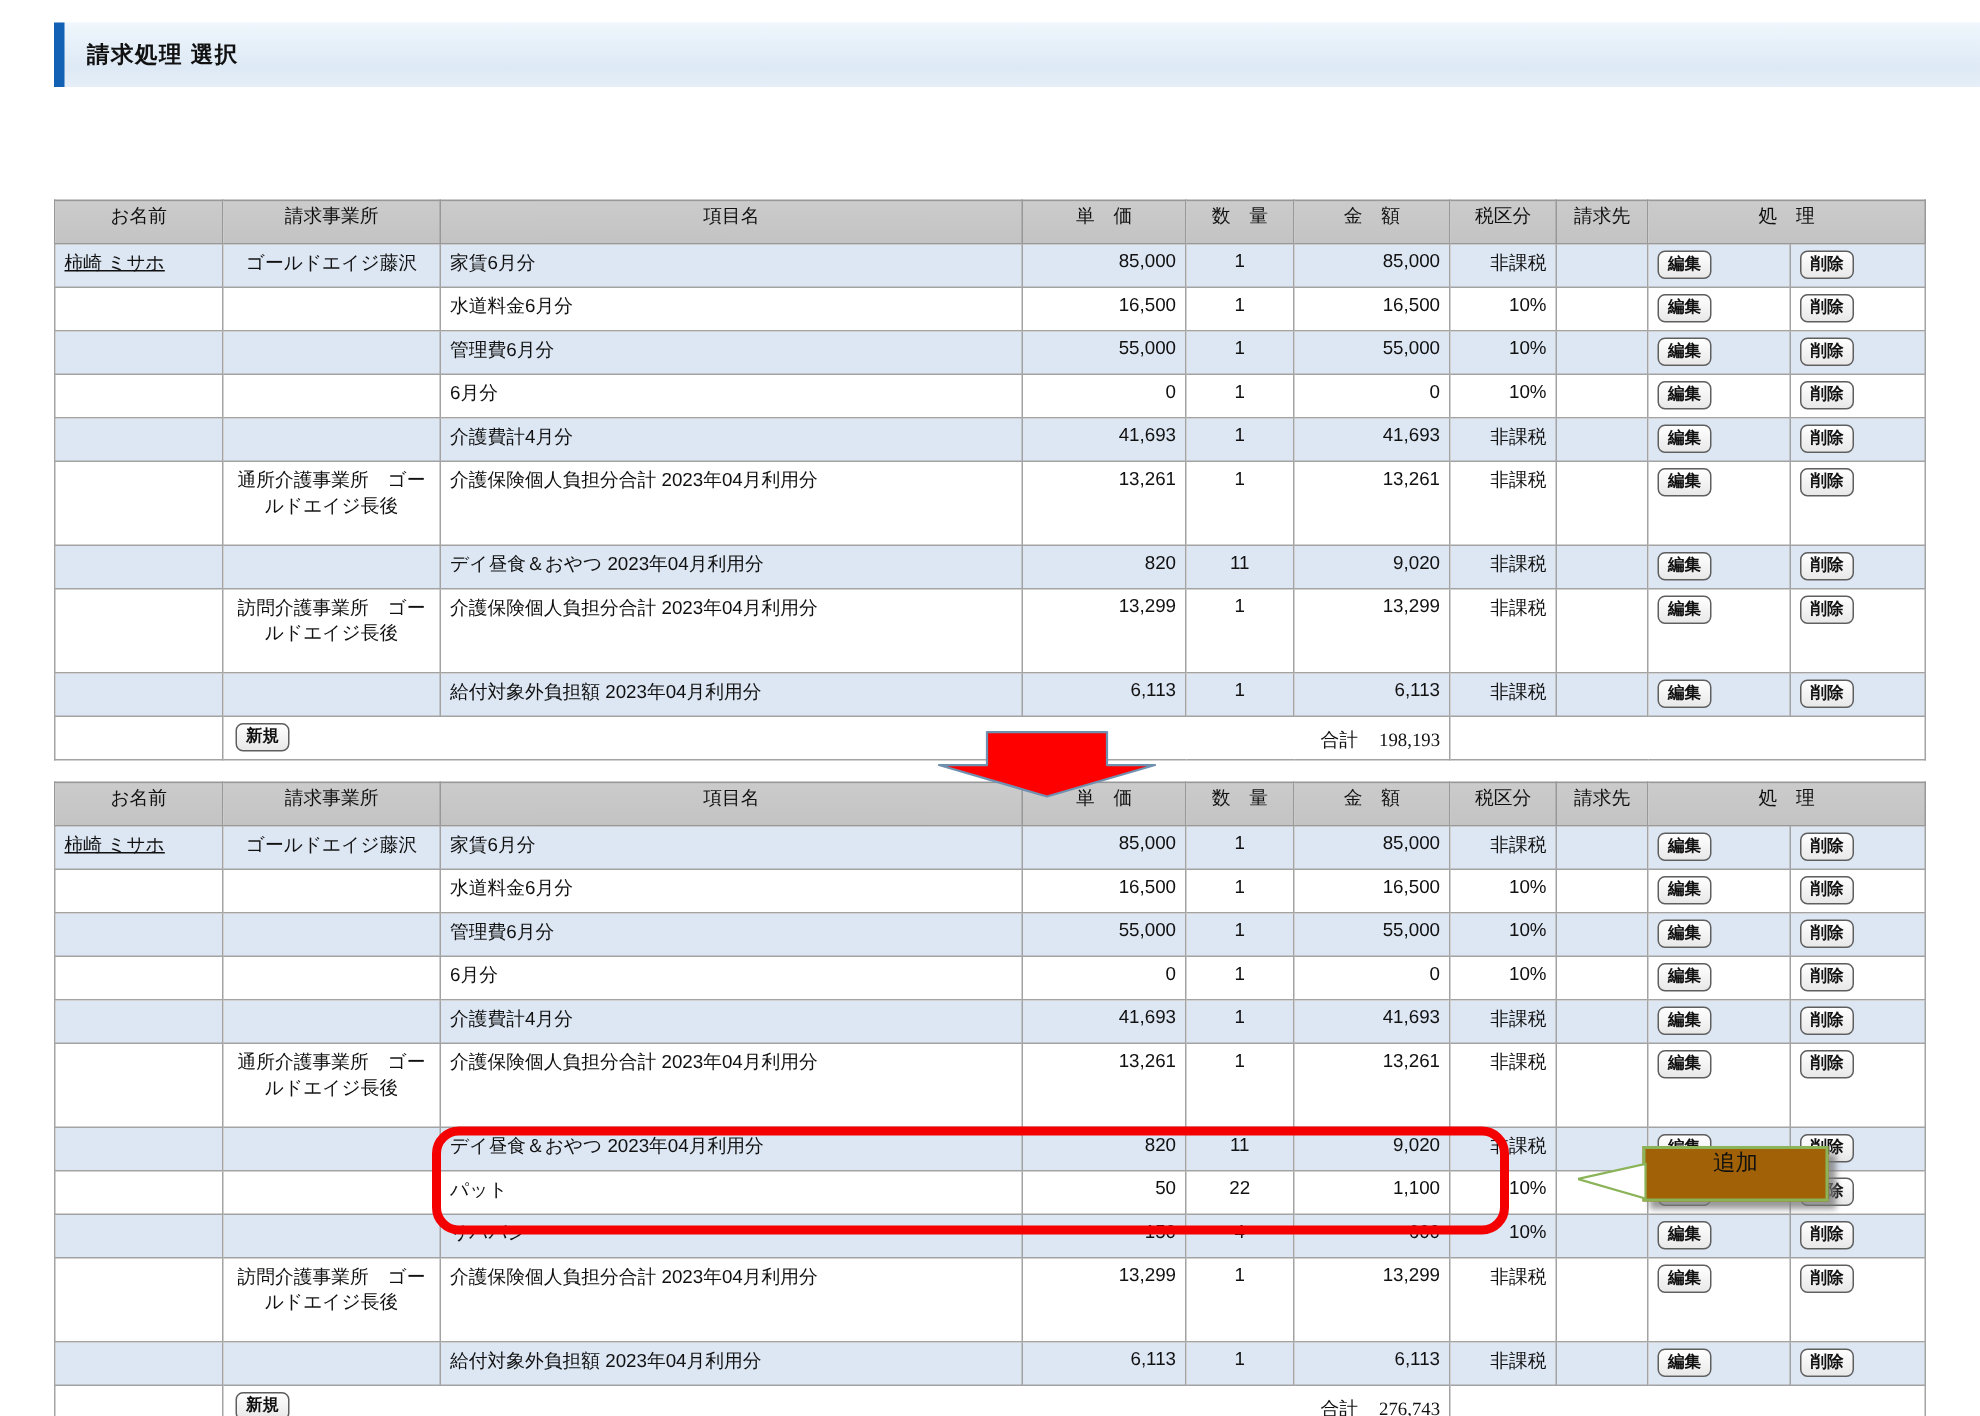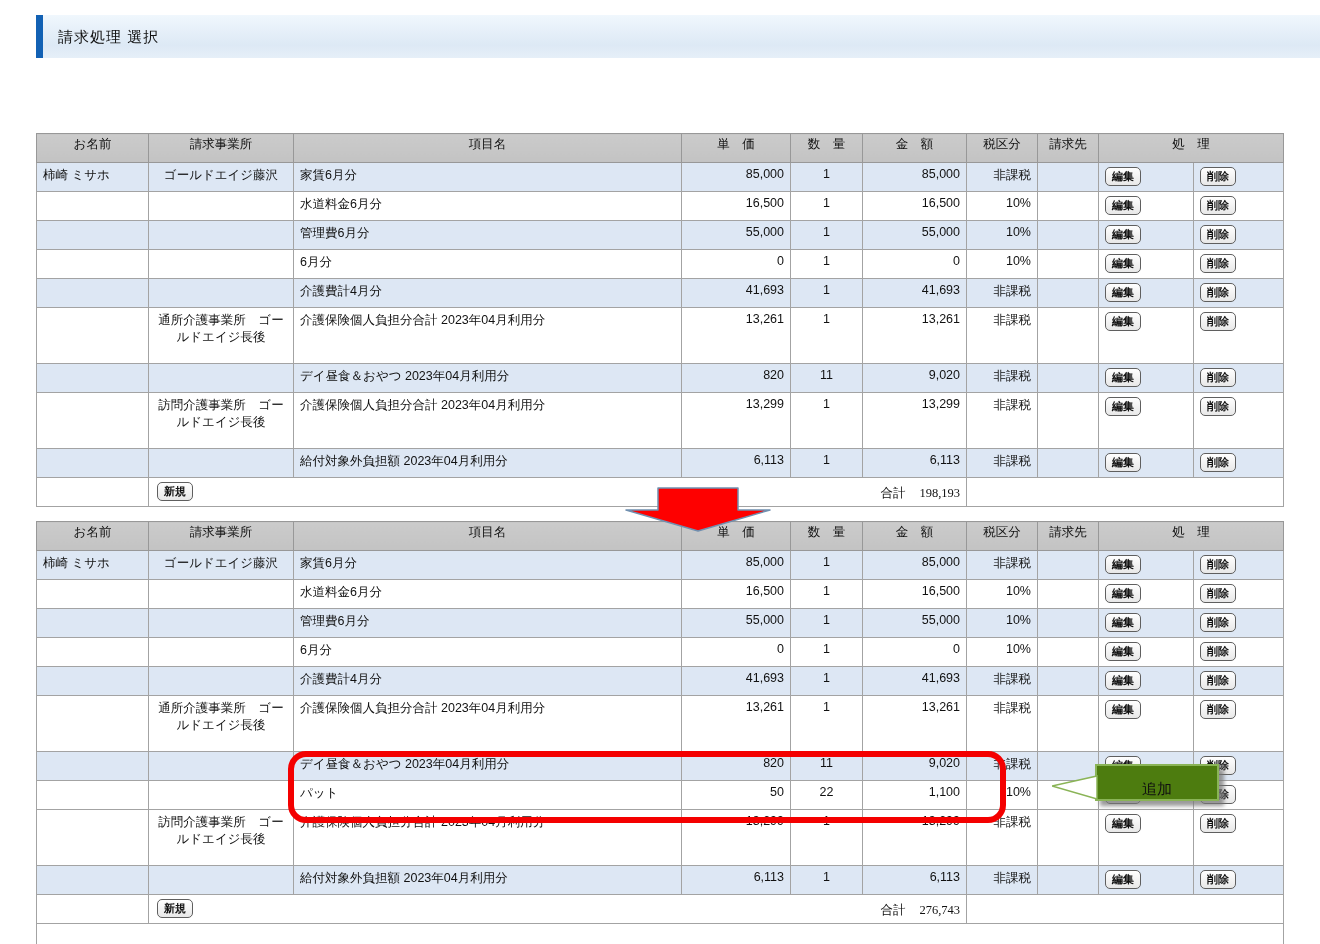--- a/index.html
+++ b/index.html
@@ -7,38 +7,38 @@
   #screen {
     position:relative; width:1320px; height:944px; background:#ffffff;
     font-family:"Liberation Sans","DejaVu Sans",sans-serif; color:#111; overflow:hidden;
   }
   
   .title-bar {
     position:absolute; left:36px; top:15px; width:1284px; height:43px;
     background:linear-gradient(to bottom,#f0f7fd 0%,#dde9f5 70%,#e6eff8 100%);
   }
   .title-accent { position:absolute; left:0; top:0; width:7px; height:100%; background:#1261b4; }
-  .title-text { position:absolute; left:22px; top:0; line-height:43px; font-size:15px; font-weight:normal; letter-spacing:1px; }
+  .title-text { position:absolute; left:22px; top:0; line-height:43px; font-size:15px; font-weight:bold; letter-spacing:1px; }
   
   table.billing {
     position:absolute; left:36px; border-collapse:collapse; table-layout:fixed;
     font-size:12.5px; background:#fff;
   }
   #table-before { top:133px; }
   #table-after  { top:521px; }
   table.billing th, table.billing td { border:1px solid #a3a3a3; padding:4px 6px; vertical-align:top; overflow:hidden; }
   table.billing { border:1px solid #7f7f7f; }
   table.billing th {
     background:linear-gradient(#cbcbcb,#c3c3c3); font-weight:normal; text-align:center;
     height:24px; padding:2px 2px; border-color:#989898;
   }
   table.billing tr { height:29px; }
   table.billing tr.tall { height:56px; }
   tr.alt td { background:#dde7f4; }
-  .c-name { text-align:left; padding-left:9px; }
+  .c-name { text-align:left; padding-left:9px;text-decoration:underline; }
   .c-office { text-align:center; }
   .c-item { text-align:left; padding-left:8px; }
   .c-unit_price, .c-amount { text-align:right; padding-right:12px; }
   .c-qty { text-align:center; }
   .c-tax { text-align:right; }
   .c-act { padding:3px 0 0 10px; }
   .btn {
     font-family:inherit; font-size:11px; font-weight:bold; color:#111;
     background:linear-gradient(#ffffff,#e8e8e8); border:1px solid #5f5f5f; border-radius:5px;
     padding:1px 6px 2px 6px; cursor:pointer; line-height:1.3;
@@ -49,22 +49,22 @@
   .total-label { margin-right:14px; }
   .filler-row td { height:16px; background:#fff; }
   
   .arrow-svg { position:absolute; left:620px; top:486px; z-index:20; }
   .highlight-rect {
     position:absolute; left:288px; top:751px; width:718px; height:72px;
     border:6px solid #f40000; border-radius:18px; z-index:25; background:transparent;
   }
   .callout {
     position:absolute; left:1095px; top:764px; width:124px; height:37px; z-index:30;
-    background:#4d7c0f; border:2px solid #8ab457; box-shadow:5px 5px 4px rgba(120,120,120,0.75);
-    display:flex; align-items:flex-end; justify-content:center; font-size:15px;
+    background:#a16207; border:2px solid #8ab457; box-shadow:5px 5px 4px rgba(120,120,120,0.75);
+    display:flex; align-items:flex-start; justify-content:center; font-size:15px;
   }
   .callout-tail-svg { position:absolute; left:1052px; top:775px; z-index:31; }
 </style>
 </head>
 <body>
 
 <div id="screen">
 
   <div class="title-bar">
     <div class="title-accent"></div>
@@ -334,20 +334,32 @@
           <td class="c-office"></td>
           <td class="c-item">パット</td>
           <td class="c-unit_price">50</td>
           <td class="c-qty">22</td>
           <td class="c-amount">1,100</td>
           <td class="c-tax">10%</td>
           <td class="c-bill_to"></td>
           <td class="c-act"><button class="btn">編集</button></td>
           <td class="c-act"><button class="btn">削除</button></td>
         </tr>
+        <tr class="alt">
+          <td class="c-name"></td>
+          <td class="c-office"></td>
+          <td class="c-item">リハパン</td>
+          <td class="c-unit_price">150</td>
+          <td class="c-qty">4</td>
+          <td class="c-amount">600</td>
+          <td class="c-tax">10%</td>
+          <td class="c-bill_to"></td>
+          <td class="c-act"><button class="btn">編集</button></td>
+          <td class="c-act"><button class="btn">削除</button></td>
+        </tr>
         <tr class=" tall">
           <td class="c-name"></td>
           <td class="c-office">訪問介護事業所　ゴールドエイジ長後</td>
           <td class="c-item">介護保険個人負担分合計 2023年04月利用分</td>
           <td class="c-unit_price">13,299</td>
           <td class="c-qty">1</td>
           <td class="c-amount">13,299</td>
           <td class="c-tax">非課税</td>
           <td class="c-bill_to"></td>
           <td class="c-act"><button class="btn">編集</button></td>

